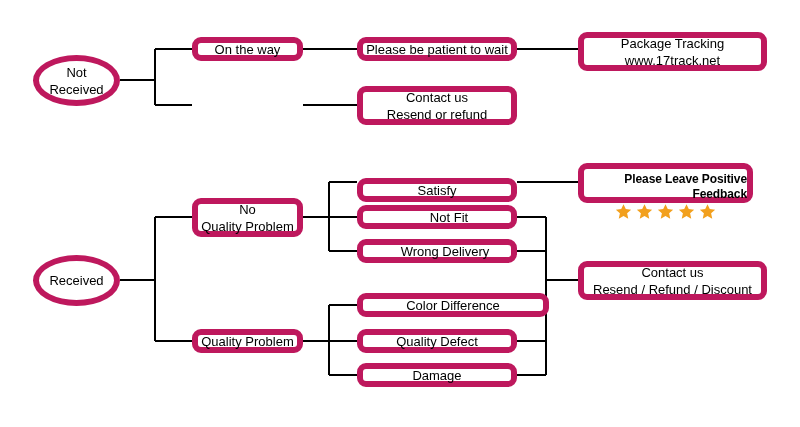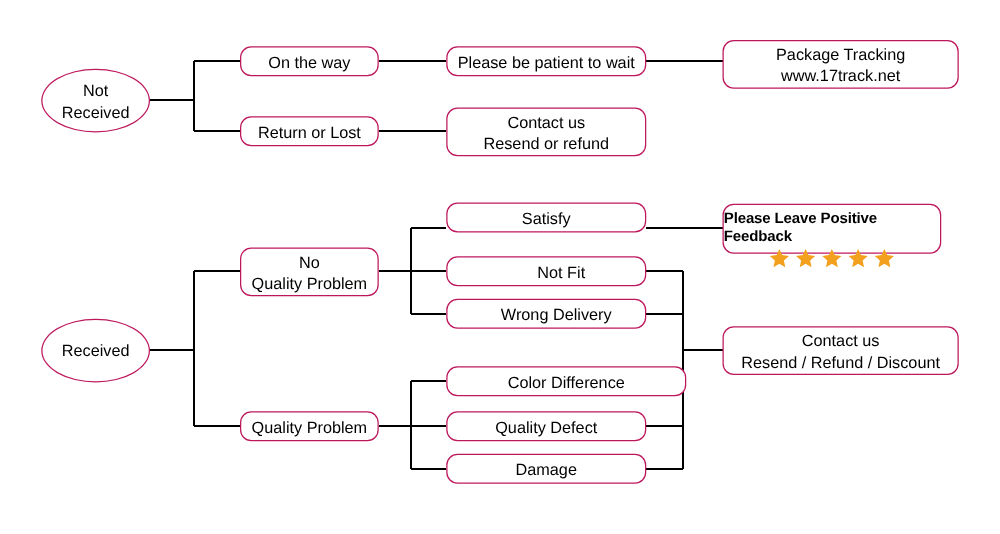--- a/index.html
+++ b/index.html
@@ -20,26 +20,26 @@
     left: 0;
     top: 0;
     width: 800px;
     height: 427px;
     pointer-events: none;
   }
   .node {
     position: absolute;
     box-sizing: border-box;
     background: #ffffff;
-    border: 1px solid #be185d;
+    border: 6px solid #be185d;
     display: flex;
     flex-direction: column;
     align-items: center;
     justify-content: center;
-    text-align: left;
+    text-align: right;
     color: #000000;
     font-size: 13px;
     line-height: 17px;
     border-radius: 9px;
     z-index: 2;
   }
   .node.ellipse {
     border-radius: 50%;
   }
   .node .line2 {
@@ -126,43 +126,40 @@
 
   <div class="node" style="left:357px; top:37px; width:160px; height:24px;">
     <span>Please be patient to wait</span>
   </div>
 
   <div class="node" style="left:578px; top:32px; width:189px; height:39px;">
     <span>Package Tracking</span>
     <span class="line2">www.17track.net</span>
   </div>
 
-  <div class="node" style="left:192px; top:93px; width:111px; height:24px;">
-    <span>Return or Lost</span>
-  </div>
 
   <div class="node" style="left:357px; top:86px; width:160px; height:39px;">
     <span>Contact us</span>
     <span class="line2">Resend or refund</span>
   </div>
 
   <div class="node ellipse" style="left:33px; top:255px; width:87px; height:51px;">
     <span>Received</span>
   </div>
 
   <div class="node" style="left:192px; top:198px; width:111px; height:39px;">
     <span>No</span>
     <span class="line2">Quality Problem</span>
   </div>
 
   <div class="node" style="left:192px; top:329px; width:111px; height:24px;">
     <span>Quality Problem</span>
   </div>
 
-  <div class="node" style="left:357px; top:162px; width:160px; height:24px;">
+  <div class="node" style="left:357px; top:178px; width:160px; height:24px;">
     <span>Satisfy</span>
   </div>
 
   <div class="node" style="left:357px; top:205px; width:160px; height:24px;padding-left:24px;">
     <span>Not Fit</span>
   </div>
 
   <div class="node" style="left:357px; top:239px; width:160px; height:24px;padding-left:16px;">
     <span>Wrong Delivery</span>
   </div>

